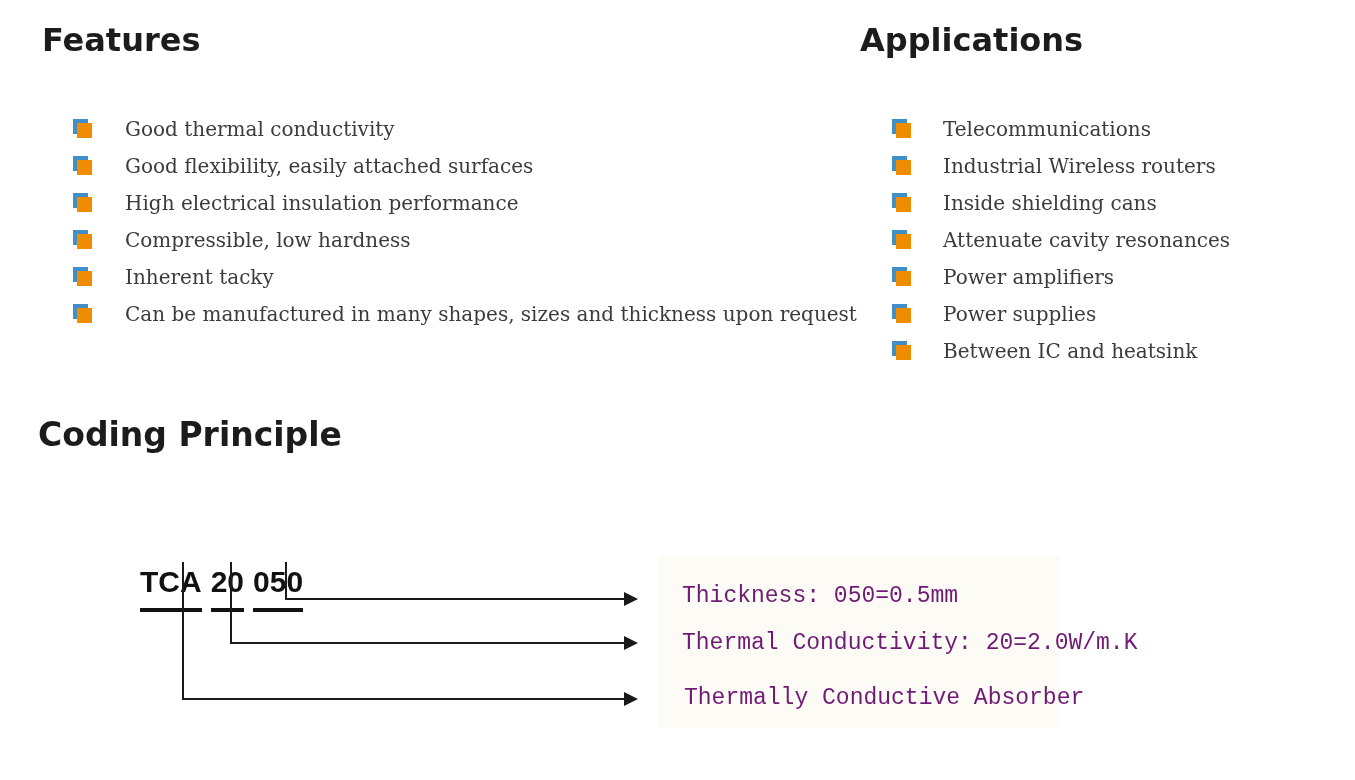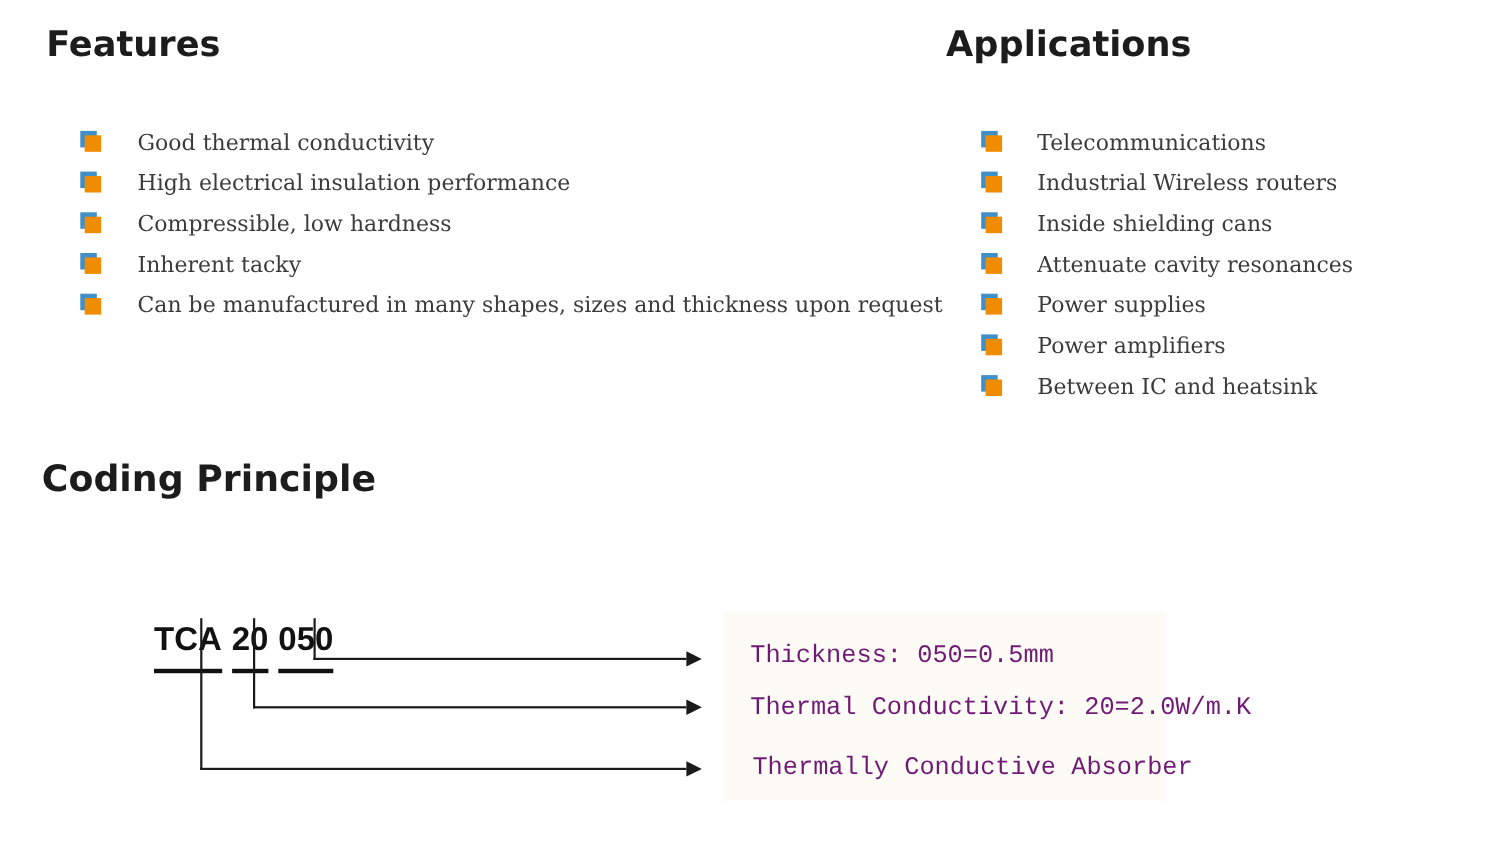--- a/index.html
+++ b/index.html
@@ -60,20 +60,27 @@
         <span class="sq-blue"></span>
         <span class="sq-orange"></span>
       </span>
     <span class="li-text">Good thermal conductivity</span>
   </div>
   <div class="bullet-row">
     <span class="bullet">
         <span class="sq-blue"></span>
         <span class="sq-orange"></span>
       </span>
+    <span class="li-text">Good flexibility, easily attached surfaces</span>
+  </div>
+  <div class="bullet-row">
+    <span class="bullet">
+        <span class="sq-blue"></span>
+        <span class="sq-orange"></span>
+      </span>
     <span class="li-text">High electrical insulation performance</span>
   </div>
   <div class="bullet-row">
     <span class="bullet">
         <span class="sq-blue"></span>
         <span class="sq-orange"></span>
       </span>
     <span class="li-text">Compressible, low hardness</span>
   </div>
   <div class="bullet-row">
@@ -119,28 +126,28 @@
         <span class="sq-blue"></span>
         <span class="sq-orange"></span>
       </span>
     <span class="li-text">Attenuate cavity resonances</span>
   </div>
   <div class="bullet-row">
     <span class="bullet">
         <span class="sq-blue"></span>
         <span class="sq-orange"></span>
       </span>
-    <span class="li-text">Power supplies</span>
+    <span class="li-text">Power amplifiers</span>
   </div>
   <div class="bullet-row">
     <span class="bullet">
         <span class="sq-blue"></span>
         <span class="sq-orange"></span>
       </span>
-    <span class="li-text">Power amplifiers</span>
+    <span class="li-text">Power supplies</span>
   </div>
   <div class="bullet-row">
     <span class="bullet">
         <span class="sq-blue"></span>
         <span class="sq-orange"></span>
       </span>
     <span class="li-text">Between IC and heatsink</span>
   </div>
 </div>
 

